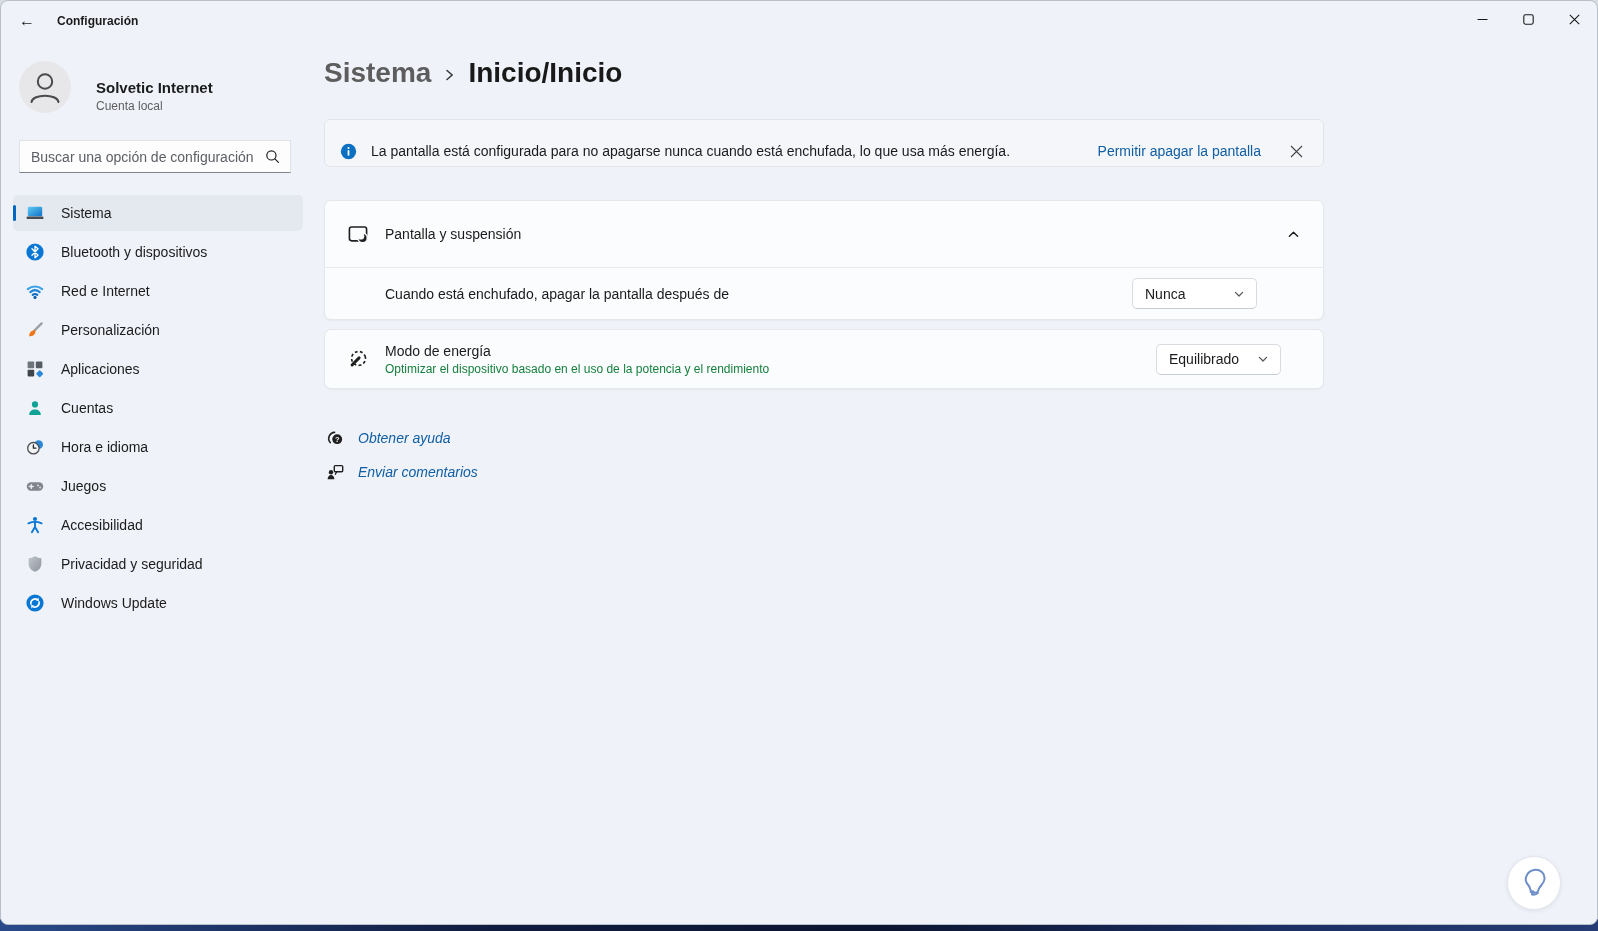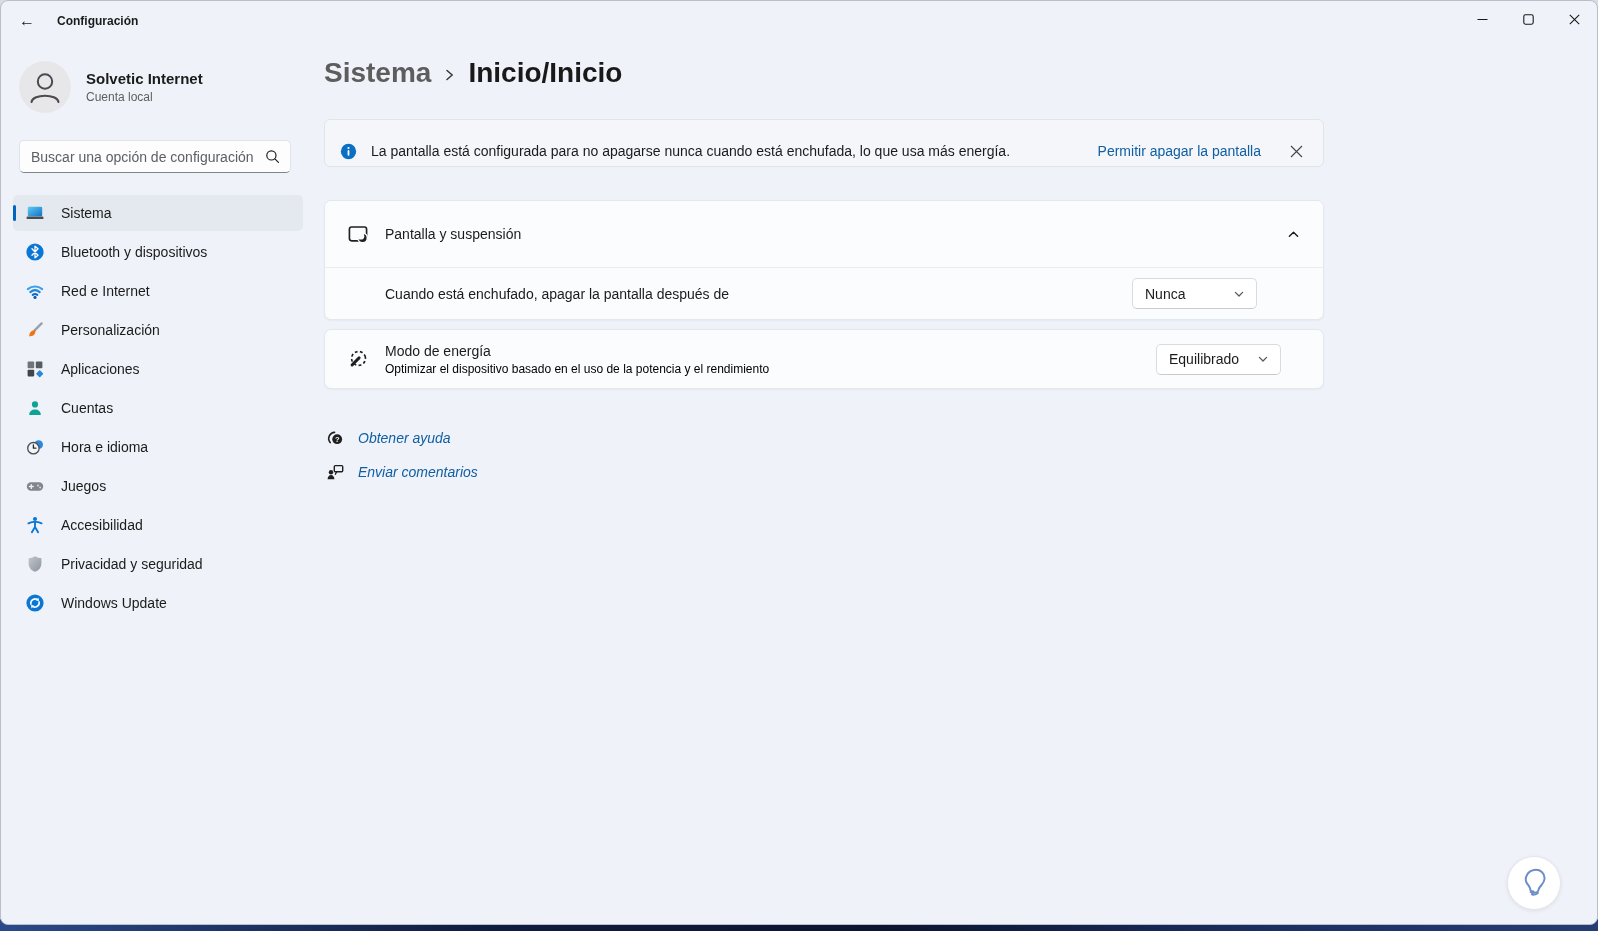--- a/index.html
+++ b/index.html
@@ -25,30 +25,30 @@
     display:flex; align-items:center; justify-content:center;
     font-size:16px; color:#1b1b1b; cursor:default;
   }
   .app-title { font-size:12px; font-weight:700; color:#1b1b1b; margin-left:12px; }
   .win-controls { margin-left:auto; display:flex; align-self:flex-start; }
   .win-btn { width:46px; height:36px; display:flex; align-items:center; justify-content:center; }
   .win-btn svg { display:block; }
   
   .main-row { flex:1; display:flex; min-height:0; position:relative; }
   .sidebar { width:310px; flex:0 0 auto; padding:0 6px 0 12px; }
-  .user-block { display:flex; align-items:center; gap:15px; margin:20px 4px 0 6px; }
+  .user-block { display:flex; align-items:flex-end; gap:25px; margin:20px 4px 0 6px; }
   .avatar {
     width:52px; height:52px; border-radius:50%; background:#e7e7ea;
     display:flex; align-items:center; justify-content:center; flex:0 0 auto;
   }
   .user-name { font-size:15px; font-weight:700; color:#1b1b1b; }
   .user-sub { font-size:12px; color:#5e5e5e; margin-top:3px; }
   .search-box {
     margin:27px 14px 0 6px; height:33px; background:#fdfdfe;
-    border:1px solid #dfe2e7; border-bottom-color:#81858c; border-radius:5px;
+    border:1px solid #dfe2e7; border-bottom-color:#81858c; border-radius:0;
     display:flex; align-items:center; padding:0 10px 0 11px;
   }
   .search-box input {
     flex:1; border:none; outline:none; background:transparent;
     font-family:inherit; font-size:14px; color:#1b1b1b; min-width:0;
   }
   .search-box input::placeholder { color:#5c6066; opacity:1; }
   .nav-list { margin:22px 0 0 0; }
   .nav-item {
     position:relative; height:36px; margin:0 2px 3px 0; border-radius:5px;
@@ -92,21 +92,21 @@
   .dropdown {
     margin-left:auto; min-width:125px; height:31px; background:#ffffff;
     border:1px solid #d8dbe0; border-bottom-color:#c6cad1; border-radius:5px;
     display:flex; align-items:center; justify-content:space-between;
     padding:0 11px 0 12px; font-size:14px; color:#1b1b1b; cursor:default;
   }
   .dropdown .dd-chevron { display:flex; margin-left:12px; }
   .card-power { margin-top:9px; height:60px; display:flex; align-items:center; padding:0 42px 0 22px; }
   .pw-text { margin-left:16px; }
   .pw-title { font-size:14px; color:#1b1b1b; }
-  .pw-sub { font-size:12px; color:#000000; margin-top:3px; }
+  .pw-sub { font-size:12px; color:#15803d; margin-top:3px; }
   .footer-links { margin-top:36px; }
   .footer-link { display:flex; align-items:center; gap:14px; height:26px; margin-bottom:8px; padding-left:2px; }
   .fl-icon { width:18px; height:18px; display:flex; }
   .fl-label { font-size:14px; color:#115ea3; cursor:default;font-style:italic; }
   .watermark {
     position:absolute; right:36px; bottom:14px; width:54px; height:54px;
     border-radius:50%; background:#ffffff; border:1px solid #e2e6ec;
     box-shadow:0 1px 4px rgba(0,0,0,0.08);
     display:flex; align-items:center; justify-content:center;
   }

